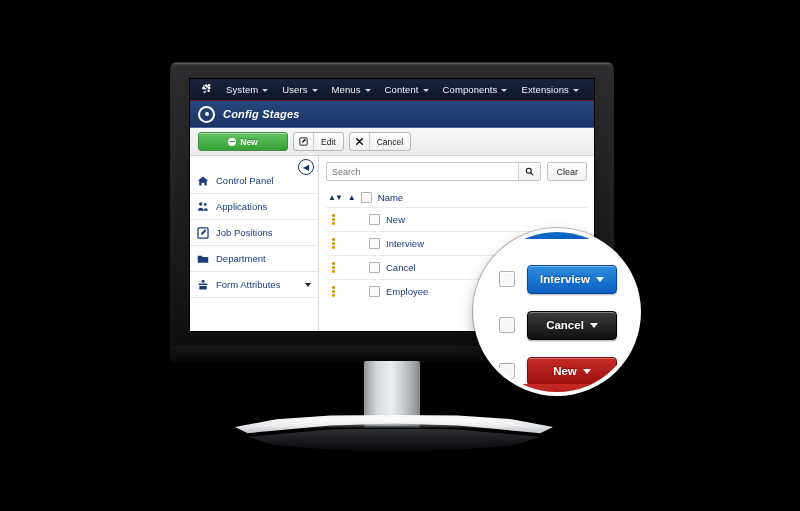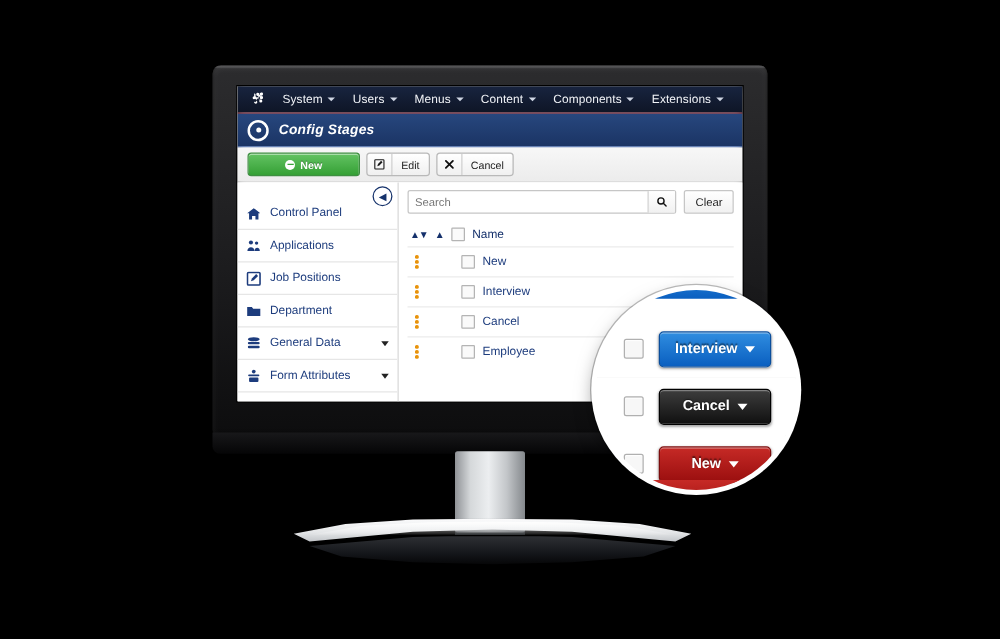--- a/index.html
+++ b/index.html
@@ -1,20 +1,20 @@
 <!DOCTYPE html>
 <html><head>
 <meta charset="utf-8">
 <style>
   html,body{margin:0;padding:0;background:#000;}
   body{width:800px;height:511px;overflow:hidden;font-family:"Liberation Sans",sans-serif;}
   .stage{position:relative;width:800px;height:511px;background:#000;}
 
   
-  .monitor{position:absolute;left:170px;top:52px;width:444px;height:296px;
+  .monitor{position:absolute;left:170px;top:62px;width:444px;height:296px;
     background:linear-gradient(180deg,#2c2c2e 0%,#1c1c1e 55%,#0d0d0e 100%);
     border-radius:7px 7px 4px 4px;
     box-shadow:0 2px 6px rgba(255,255,255,.10) inset, 0 -1px 3px rgba(0,0,0,.9) inset;}
   .monitor:before{content:"";position:absolute;left:2px;right:2px;top:1px;height:2px;
     background:linear-gradient(180deg,rgba(255,255,255,.22),rgba(255,255,255,0));border-radius:6px 6px 0 0;}
   .screen{position:absolute;left:20px;top:17px;width:404px;height:252px;background:#fff;overflow:hidden;
     box-shadow:0 0 0 1px #000, 0 0 7px rgba(0,0,0,.85) inset;}
 
   .mon-chin{position:absolute;left:170px;top:346px;width:444px;height:17px;
     background:linear-gradient(180deg,#18181a,#050506);border-radius:0 0 6px 6px;}
@@ -222,31 +222,20 @@
 
             <div class="sb-item">
               <span class="sb-ic">
                 <svg width="12" height="12" viewBox="0 0 16 16" fill="#1d3c7d">
                     <path d="M1 3.5h5l1.4 1.8H15V13H1z"></path>
                   </svg>
               </span>
               <span class="sb-lb">Department</span>
             </div>
 
-            <div class="sb-item">
-              <span class="sb-ic">
-                <svg width="12" height="12" viewBox="0 0 16 16" fill="#1d3c7d">
-                  <ellipse cx="8" cy="3.2" rx="6.3" ry="2.1"></ellipse>
-                  <rect x="1.7" y="6" width="12.6" height="2.6" rx="1.3"></rect>
-                  <rect x="1.7" y="10.2" width="12.6" height="2.6" rx="1.3"></rect>
-                </svg>
-              </span>
-              <span class="sb-lb">General Data</span>
-              <span class="sb-car"></span>
-            </div>
 
             <div class="sb-item">
               <span class="sb-ic">
                 <svg width="12" height="12" viewBox="0 0 16 16" fill="#1d3c7d">
                   <circle cx="8" cy="3" r="2"></circle>
                     <rect x="2" y="6" width="12" height="2" rx="1"></rect>
                   <rect x="3" y="9.4" width="10" height="4.6" rx="1"></rect>
                 </svg>
               </span>
               <span class="sb-lb">Form Attributes</span>

